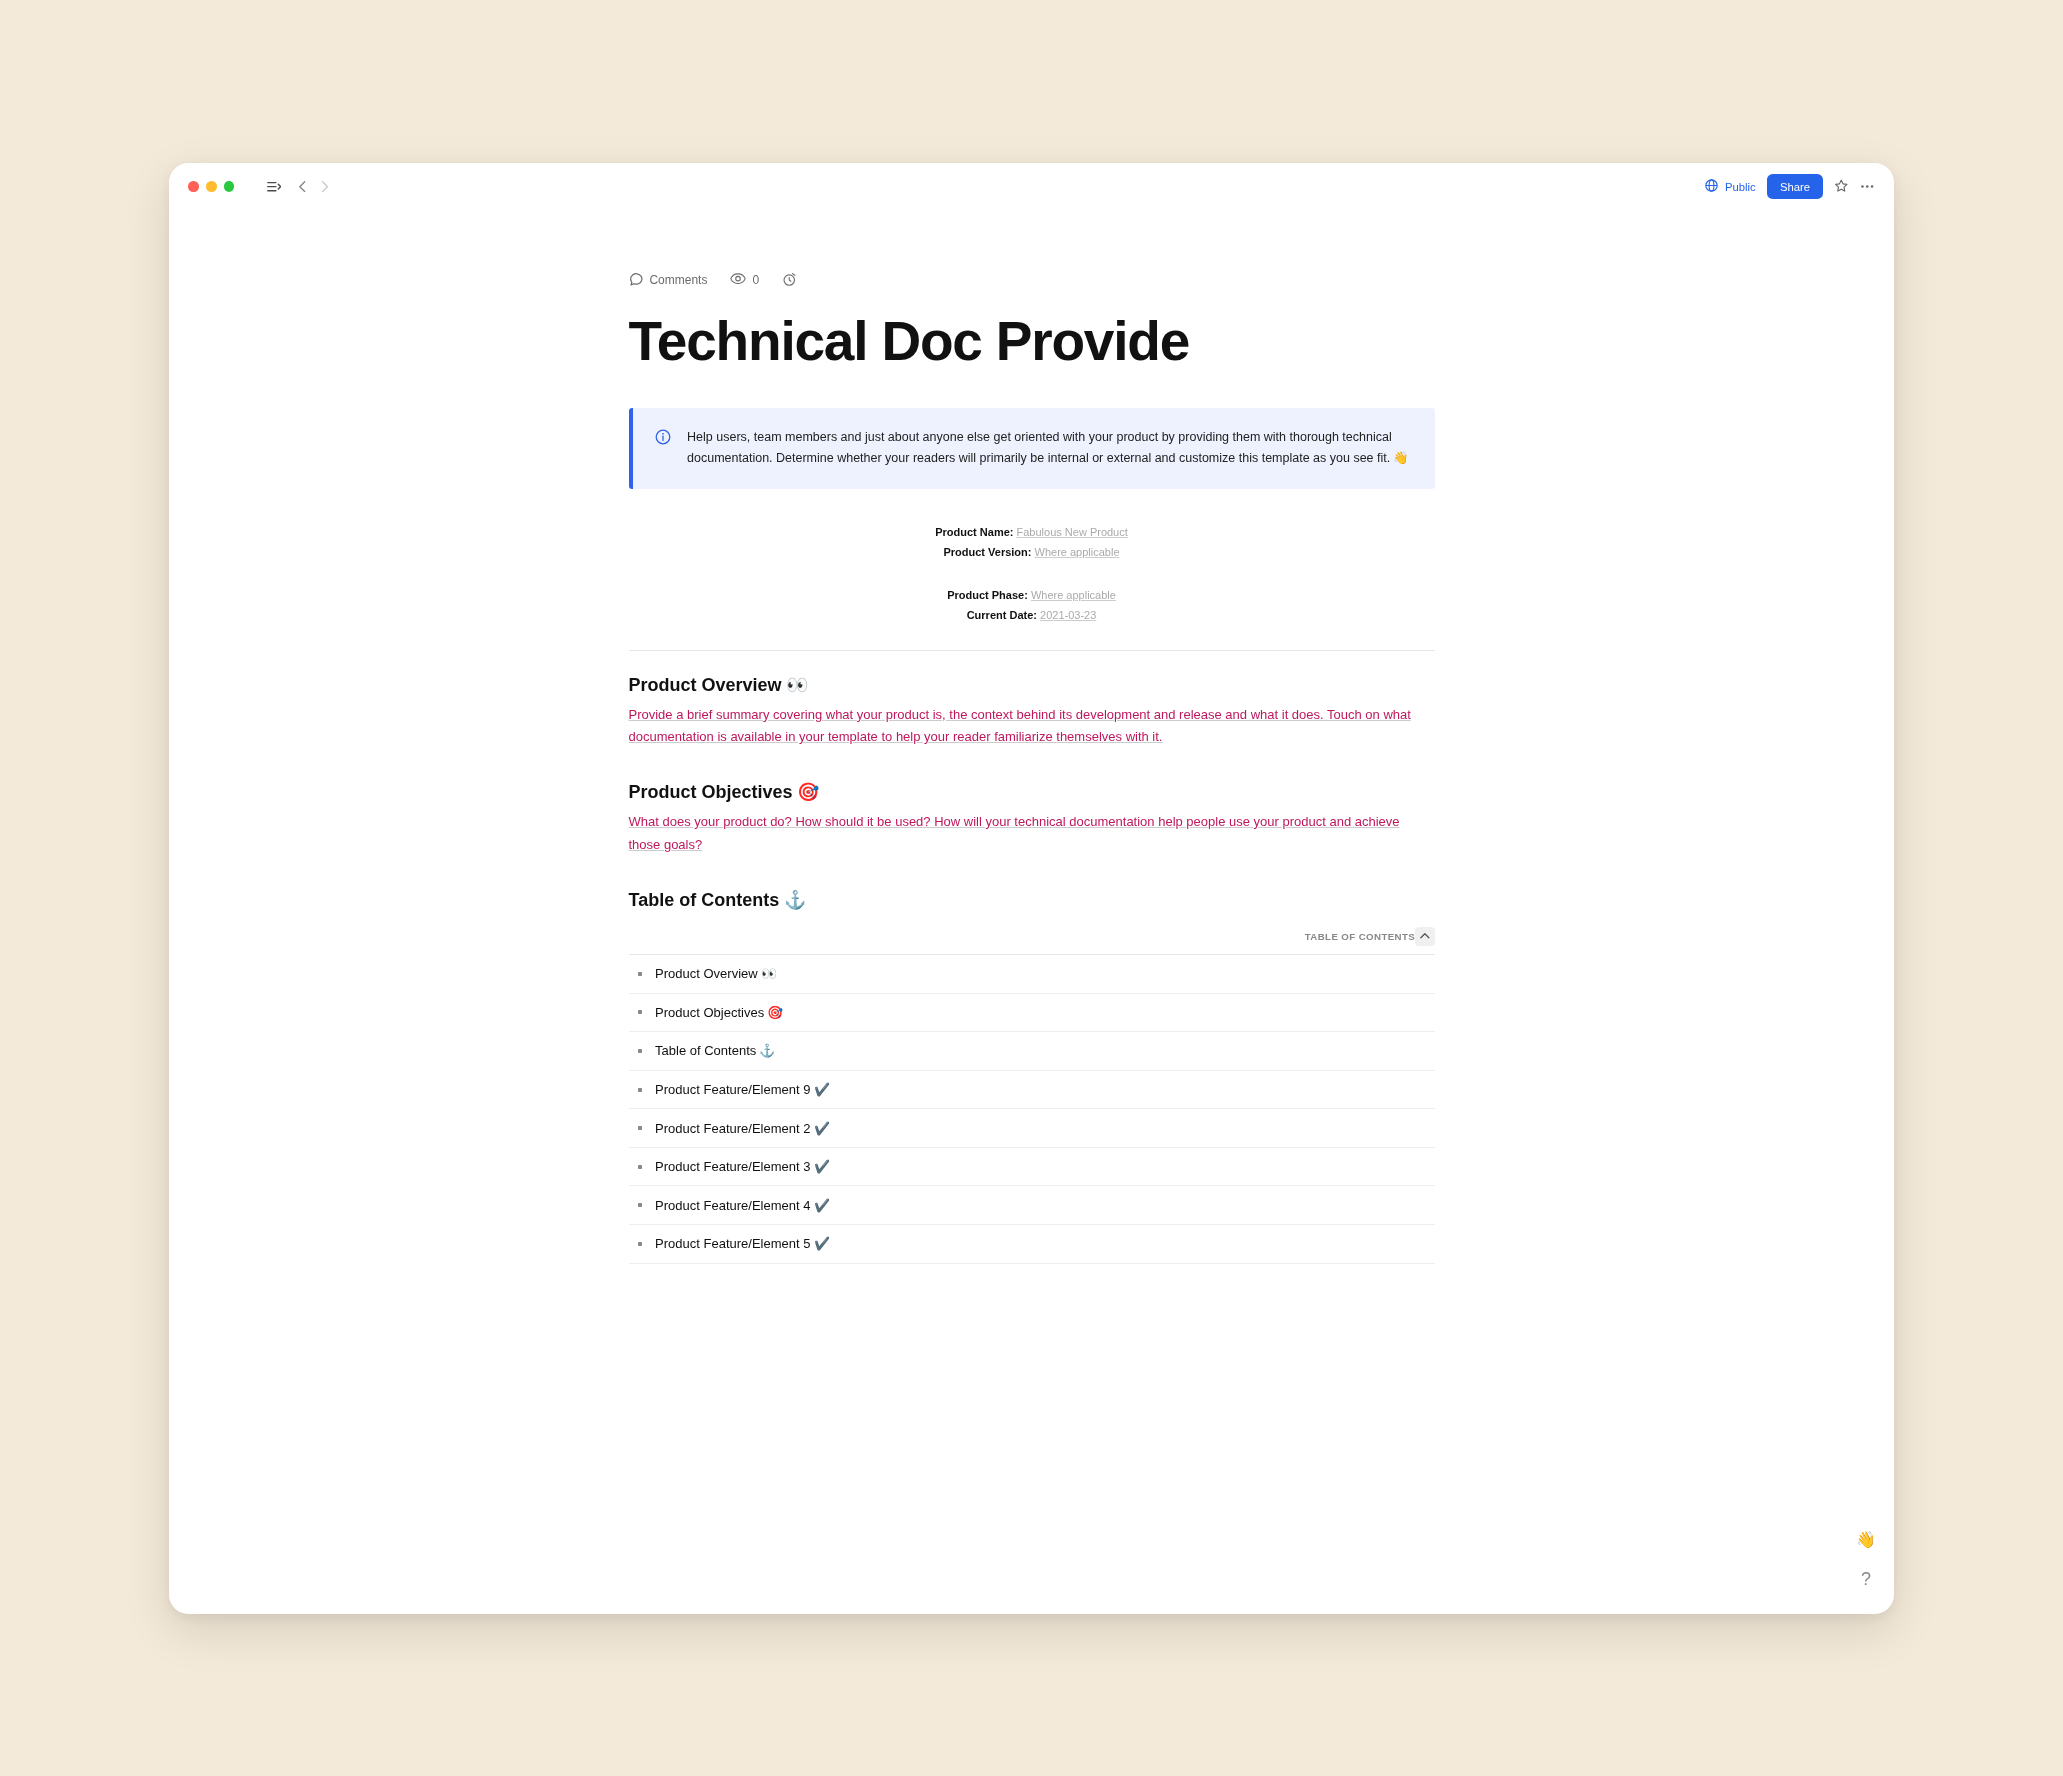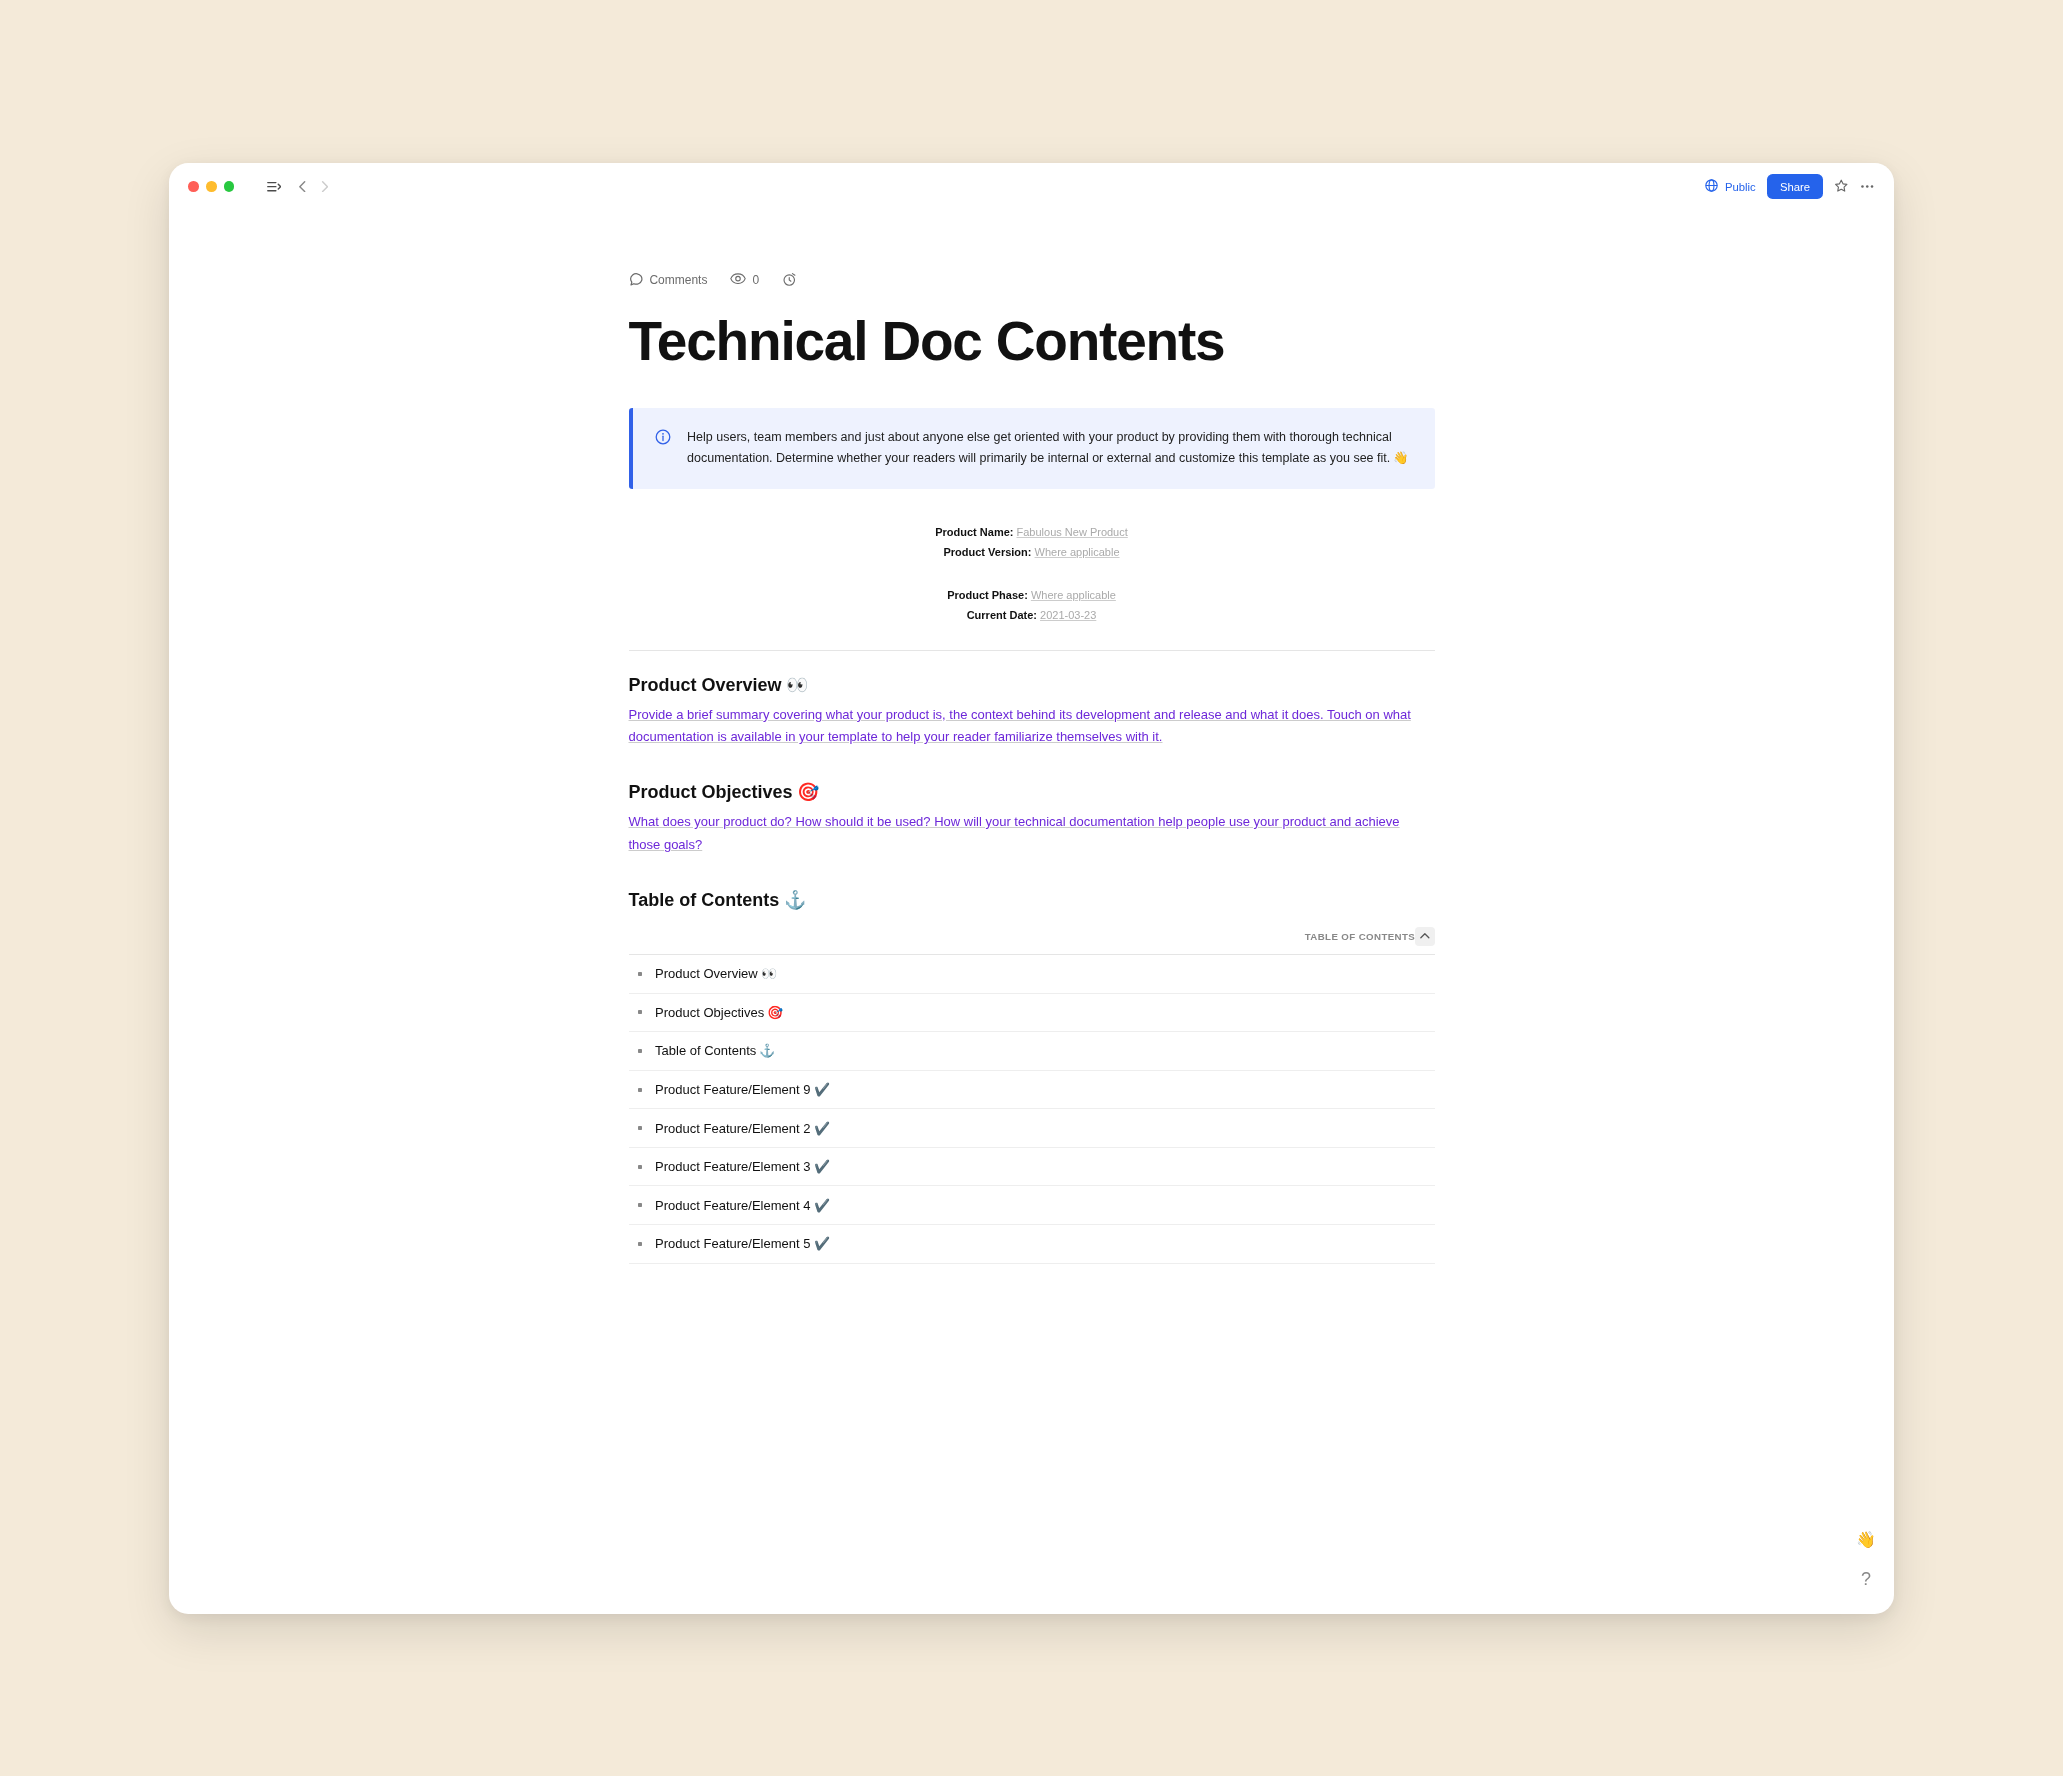--- a/index.html
+++ b/index.html
@@ -168,21 +168,21 @@
     }
     .section-heading {
       font-size: 18px;
       font-weight: 700;
       color: #111;
       margin-bottom: 8px;
     }
     .section-placeholder {
       font-size: 13px;
       line-height: 1.75;
-      color: #6d28d9;
+      color: #be185d;
       text-decoration: underline;
       text-decoration-color: #ccc;
       margin-bottom: 32px;
     }
     .toc-header {
       display: flex;
       align-items: center;
       justify-content: flex-end;
       border-bottom: 0.8px solid #e5e5e5;
       padding: 8px 0;
@@ -322,21 +322,21 @@
           <span>
             <svg width="14.5" height="14.5" viewBox="0 0 18 18" fill="none">
               <circle cx="9" cy="10" r="6.5" stroke="currentColor" stroke-width="1.4"></circle>
               <path d="M9 7 V10 L11 11.5" stroke="currentColor" stroke-width="1.4" stroke-linecap="round"></path>
               <path d="M13 2 L16 4" stroke="currentColor" stroke-width="1.4" stroke-linecap="round"></path>
             </svg>
           </span>
         </div>
       </div>
 
-      <h1 class="doc-title">Technical Doc Contents</h1>
+      <h1 class="doc-title">Technical Doc Provide</h1>
 
       <div class="callout">
         <div class="callout-icon">
           <svg width="16" height="16" viewBox="0 0 20 20" fill="none">
             <circle cx="10" cy="10" r="8.5" stroke="currentColor" stroke-width="1.6"></circle>
             <circle cx="10" cy="6" r="1.1" fill="currentColor"></circle>
             <path d="M10 9 V14.5" stroke="currentColor" stroke-width="1.6" stroke-linecap="round"></path>
           </svg>
         </div>
         <div class="callout-text">Help users, team members and just about anyone else get oriented with your product by providing them with thorough technical documentation. Determine whether your readers will primarily be internal or external and customize this template as you see fit. 👋</div>

